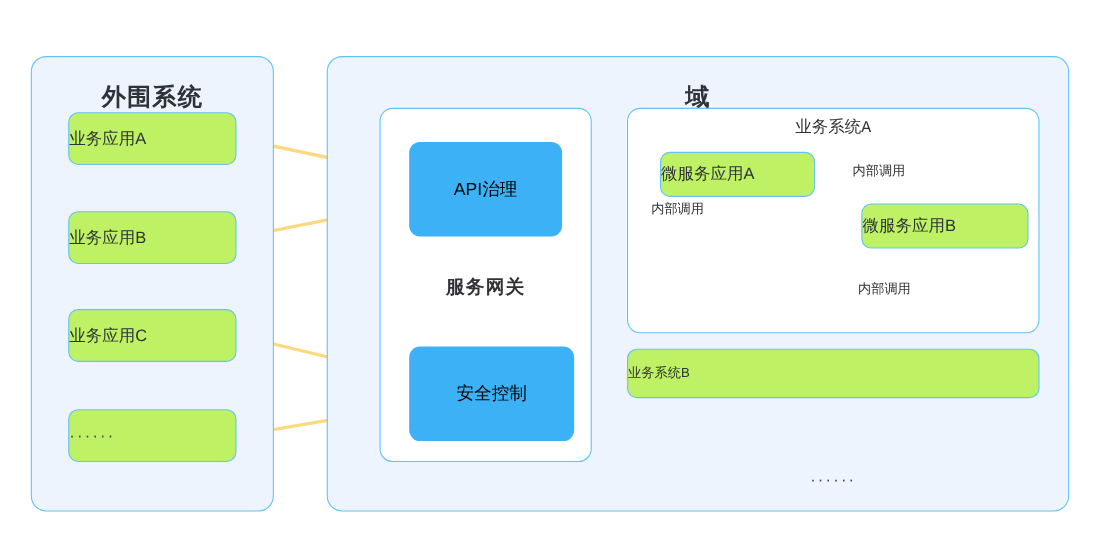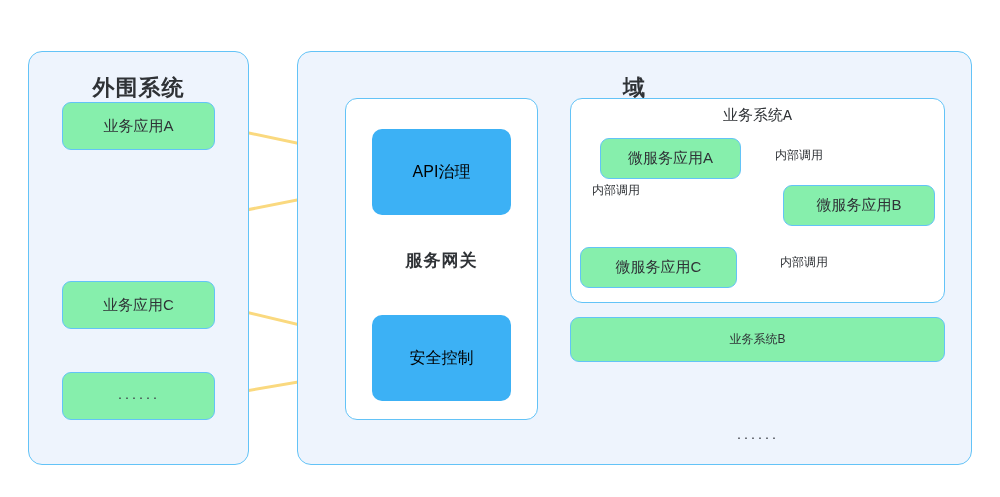--- a/index.html
+++ b/index.html
@@ -49,27 +49,27 @@
     border: 1.4px solid #63c3f7;
     border-radius: 12px;
     box-sizing: border-box;
   }
   #gateway-box { left: 345px; top: 98px;  width: 193px; height: 322px; }
   #bizsys-a    { left: 570px; top: 98px;  width: 375px; height: 205px; }
 
   
   .card {
     position: absolute;
-    background: #86efac;
+    background: #bef264;
     border: 1.4px solid #63c3f7;
     border-radius: 9px;
     box-sizing: border-box;
     display: flex;
     align-items: center;
-    justify-content: center;
+    justify-content: flex-start;
     font-size: 15px;
     color: #2f3236;
   }
   .card.app    { left: 62px; width: 153px; height: 48px; }
   #app-a  { top: 102px; }
   #app-b  { top: 192px; }
   #app-c  { top: 281px; }
   #app-more { top: 372px; }
 
   #micro-a { left: 600px; top: 138px; width: 141px; height: 41px; }
@@ -85,21 +85,21 @@
     background: #3cb1f5;
     border-radius: 10px;
     display: flex;
     align-items: center;
     justify-content: center;
     color: #000000;
     font-size: 16px;
     box-sizing: border-box;
   }
   #api-gov  { left: 372px; top: 129px; width: 139px; height: 86px; }
-  #sec-ctrl { left: 372px; top: 315px; width: 139px; height: 86px; }
+  #sec-ctrl { left: 372px; top: 315px; width: 150px; height: 86px; }
 
   #gateway-label {
     position: absolute;
     left: 345px; top: 249px;
     width: 193px;
     text-align: center;
     font-size: 17px;
     font-weight: bold;
     color: #2f3236;
     letter-spacing: 1px;
@@ -182,20 +182,23 @@
       <line x1="748" y1="260" x2="830" y2="231" marker-start="url(#arw-d)" marker-end="url(#arw-d)"></line>
     </g>
   </svg>
 
   <div class="panel" id="panel-peripheral"></div>
   <div class="panel-title" id="title-peripheral" style="left:28px; width:221px; top:73px;">外围系统</div>
 
   <div class="card app" id="app-a">
     <span>业务应用A</span>
   </div>
+  <div class="card app" id="app-b">
+    <span>业务应用B</span>
+  </div>
   <div class="card app" id="app-c">
     <span>业务应用C</span>
   </div>
   <div class="card app" id="app-more">
     <span class="ellipsis">······</span>
   </div>
 
   <div class="panel" id="panel-domain"></div>
   <div class="panel-title" id="title-domain" style="left:297px; width:675px; top:73px;">域</div>
 
@@ -210,23 +213,20 @@
 
   <div class="white-box" id="bizsys-a"></div>
   <div class="inner-title" id="bizsys-a-title">业务系统A</div>
 
   <div class="card" id="micro-a">
     <span>微服务应用A</span>
   </div>
   <div class="card" id="micro-b">
     <span>微服务应用B</span>
   </div>
-  <div class="card" id="micro-c">
-    <span>微服务应用C</span>
-  </div>
 
   <div class="edge-label" id="lbl-ab">内部调用</div>
   <div class="edge-label" id="lbl-ac">内部调用</div>
   <div class="edge-label" id="lbl-cb">内部调用</div>
 
   <div class="card" id="bizsys-b">
     <span>业务系统B</span>
   </div>
   <div id="domain-more">······</div>
 

